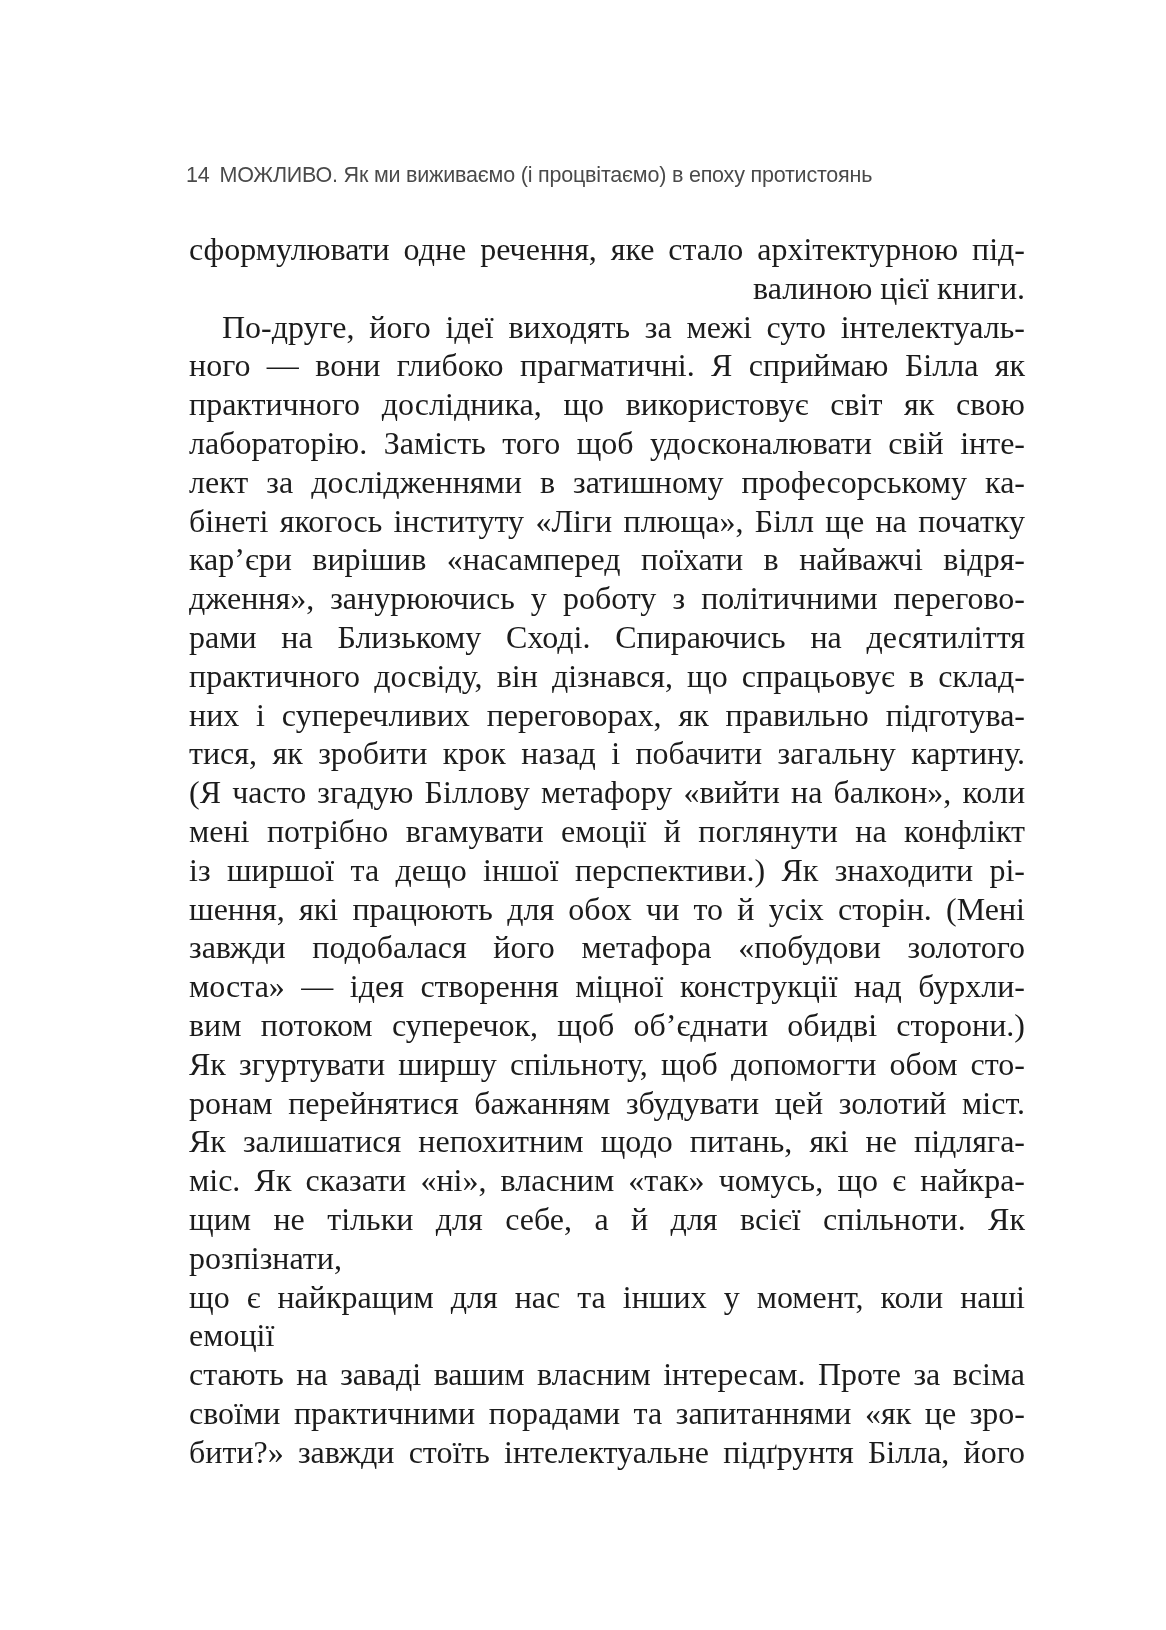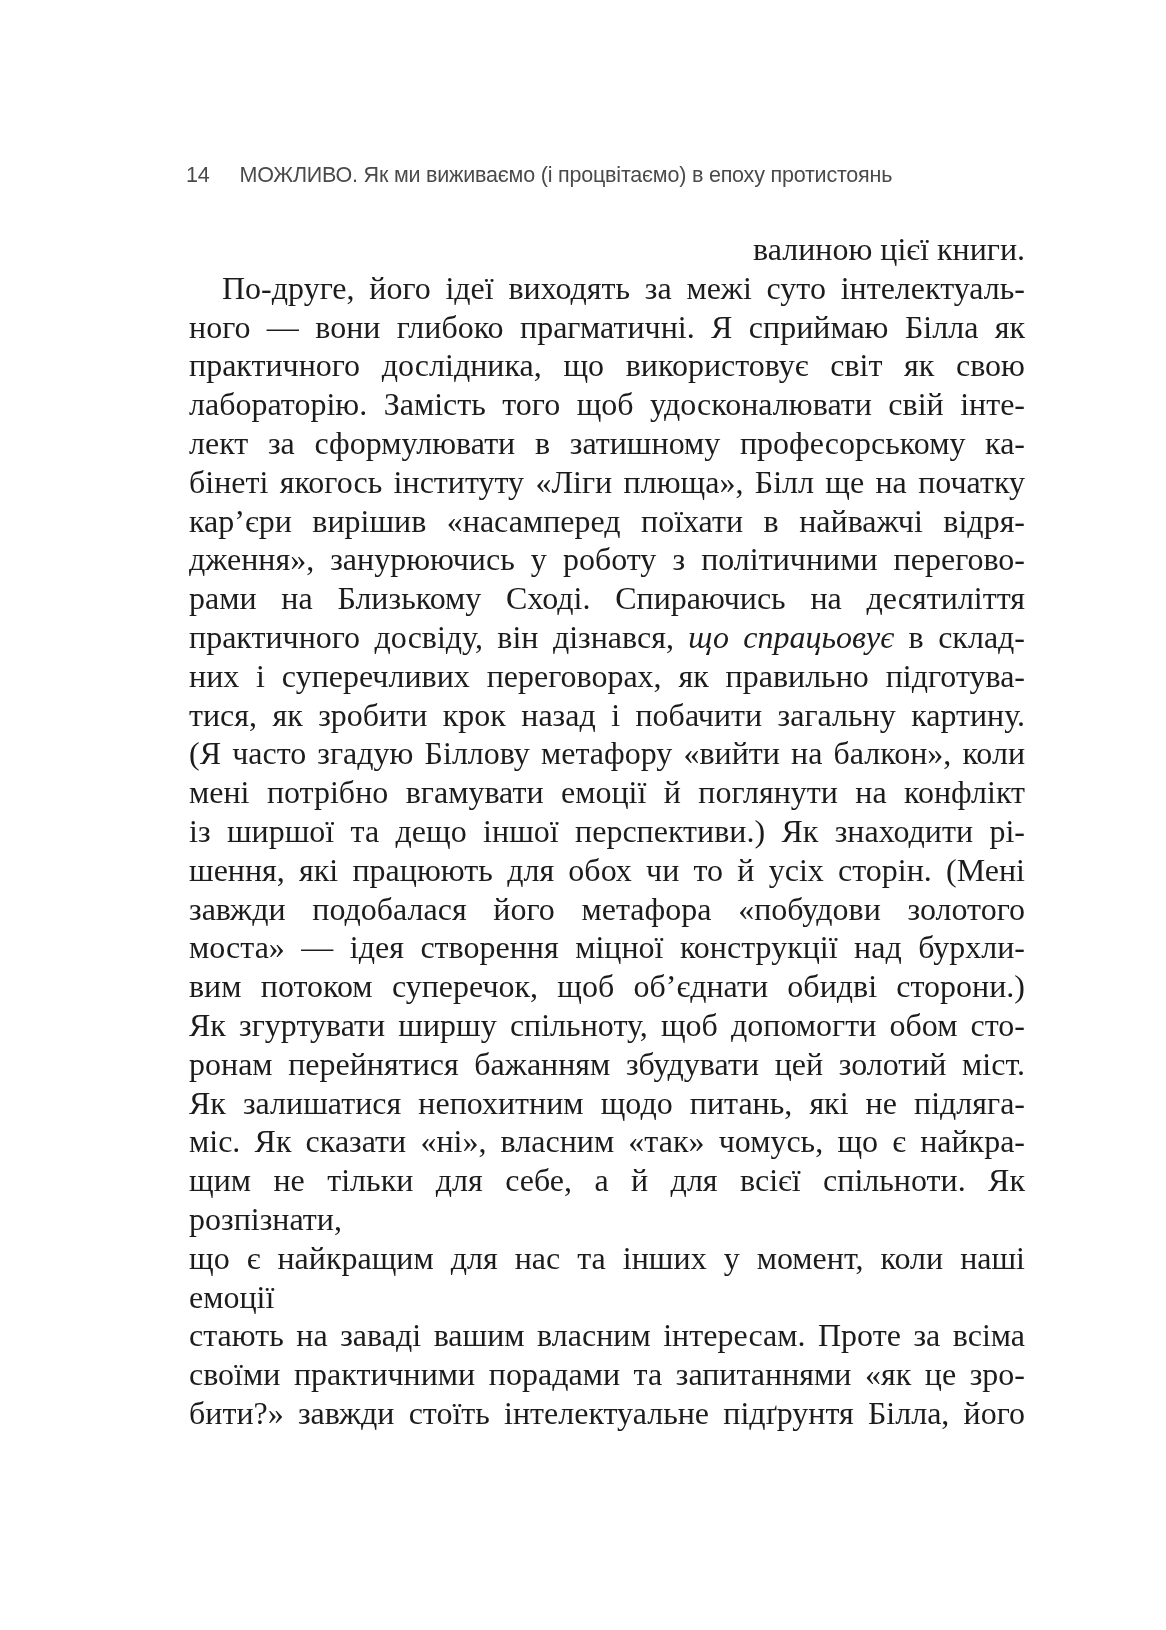--- a/index.html
+++ b/index.html
@@ -12,21 +12,21 @@
     width: 1166px;
     height: 1630px;
     background: #ffffff;
     overflow: hidden;
   }
   #running-header {
     position: absolute;
     left: 186px;
     top: 163px;
     display: flex;
-    gap: 30px;
+    gap: 10px;
     font-family: "Liberation Sans", "DejaVu Sans", sans-serif;
     font-size: 21.5px;
     line-height: 24px;
     color: #4a4a4a;
     letter-spacing: -0.2px;
     white-space: nowrap;
   }
   #text-block {
     position: absolute;
     left: 189px;
@@ -43,40 +43,40 @@
   }
   .line.justify {
     white-space: normal;
     text-align: justify;
     text-align-last: justify;
   }
   .line.indent {
     text-indent: 33px;
   }
   .italic {
-    font-style: italic;
   }
 </style>
 </head>
 <body>
 
 <div id="page">
 
   <div id="running-header">
     <span>14</span>
     <span>МОЖЛИВО. Як ми виживаємо (і процвітаємо) в епоху протистоянь</span>
   </div>
 
   <div id="text-block">
+      <div class="line justify"><span class="">сформулювати одне речення, яке стало архітектурною під-</span></div>
       <div class="line"><span class="">валиною цієї книги.</span></div>
       <div class="line justify indent"><span class="">По-друге, його ідеї виходять за межі суто інтелектуаль-</span></div>
       <div class="line justify"><span class="">ного — вони глибоко прагматичні. Я сприймаю Білла як</span></div>
       <div class="line justify"><span class="">практичного дослідника, що використовує світ як свою</span></div>
       <div class="line justify"><span class="">лабораторію. Замість того щоб удосконалювати свій інте-</span></div>
-      <div class="line justify"><span class="">лект за сформулювати в затишному професорському ка-</span></div>
+      <div class="line justify"><span class="">лект за дослідженнями в затишному професорському ка-</span></div>
       <div class="line justify"><span class="">бінеті якогось інституту «Ліги плюща», Білл ще на початку</span></div>
       <div class="line justify"><span class="">кар’єри вирішив «насамперед поїхати в найважчі відря-</span></div>
       <div class="line justify"><span class="">дження», занурюючись у роботу з політичними перегово-</span></div>
       <div class="line justify"><span class="">рами на Близькому Сході. Спираючись на десятиліття</span></div>
       <div class="line justify"><span class="">практичного досвіду, він дізнався, </span><span class="italic">що спрацьовує</span><span class=""> в склад-</span></div>
       <div class="line justify"><span class="">них і суперечливих переговорах, як правильно підготува-</span></div>
       <div class="line justify"><span class="">тися, як зробити крок назад і побачити загальну картину.</span></div>
       <div class="line justify"><span class="">(Я часто згадую Біллову метафору «вийти на балкон», коли</span></div>
       <div class="line justify"><span class="">мені потрібно вгамувати емоції й поглянути на конфлікт</span></div>
       <div class="line justify"><span class="">із ширшої та дещо іншої перспективи.) Як знаходити рі-</span></div>

